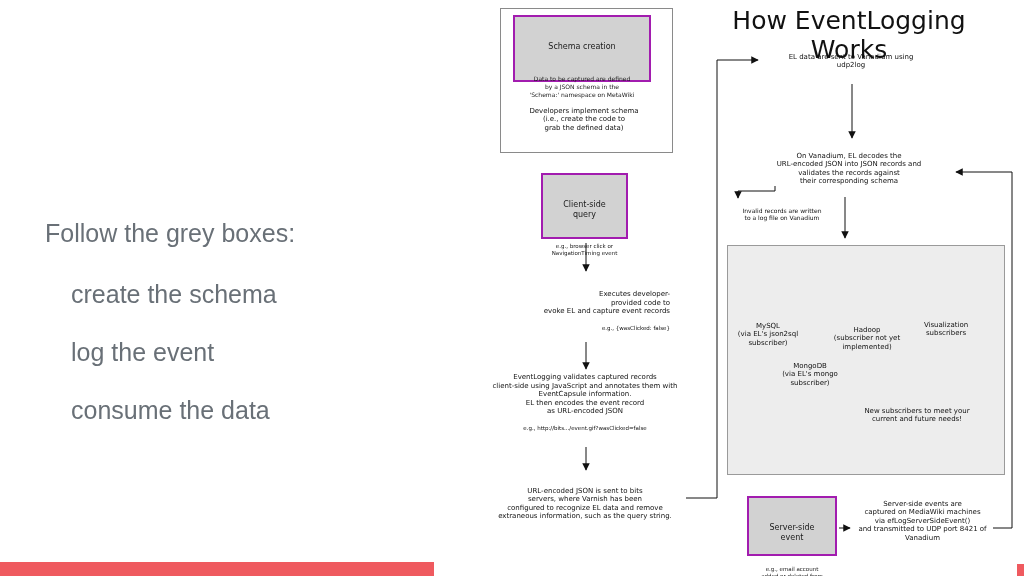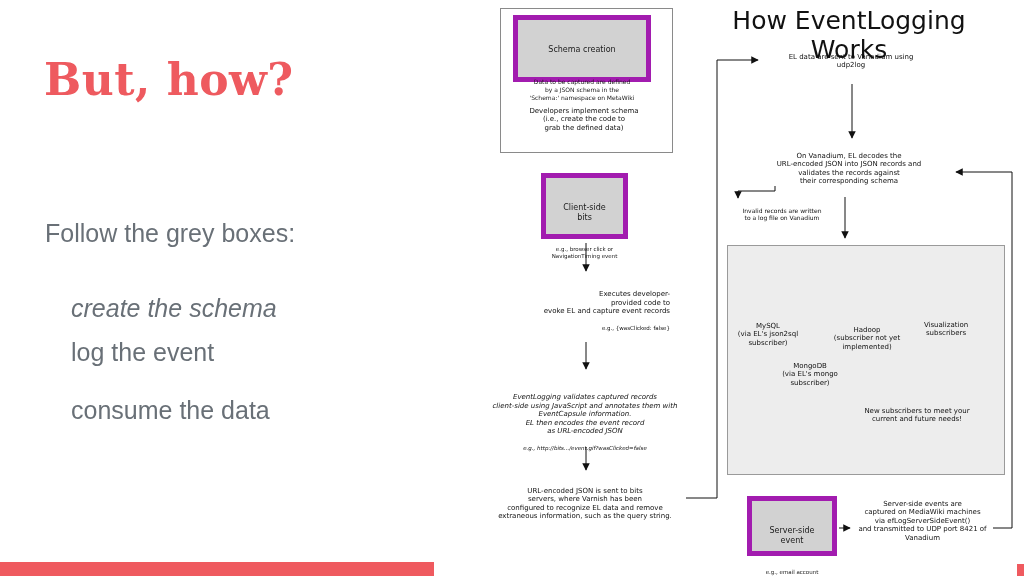--- a/index.html
+++ b/index.html
@@ -5,46 +5,45 @@
   html,body{margin:0;padding:0;background:#fff;}
   .slide{position:relative;width:1024px;height:576px;background:#ffffff;overflow:hidden;
          font-family:"DejaVu Sans",sans-serif;color:#1a1a1a;}
   
   .slide-title{position:absolute;left:44px;top:54px;font-family:"DejaVu Serif",serif;
                font-weight:bold;font-size:44px;color:#ee5a5f;letter-spacing:0.5px;}
   .slide-sub{position:absolute;left:45px;top:219px;font-family:"Liberation Sans",sans-serif;
              font-size:25px;color:#697077;}
   .bullet{position:absolute;left:71px;font-family:"Liberation Sans",sans-serif;
           font-size:25px;color:#697077;}
-  .b0{top:294px;font-style:italic;}.b1{top:338px;}.b2{top:396px;}
+  .b0{top:280px;}.b1{top:338px;}.b2{top:396px;}
   
   .diagram-title{position:absolute;left:693px;top:6px;width:312px;text-align:center;
                  font-size:25px;color:#111;}
-  .gbox{position:absolute;background:#d2d2d2;border:5px solid #a21caf;text-align:center;
+  .gbox{position:absolute;background:#d2d2d2;border:2px solid #a21caf;text-align:center;
         white-space:pre-line;box-sizing:border-box;}
   .gbox .t{font-size:8px;line-height:1.25;padding-top:6px;white-space:pre-line;}
   .gbox .b{font-size:6px;line-height:1.3;margin-top:4px;white-space:pre-line;}
   .gbox .b.xs{font-size:5.5px;}
   .obox{position:absolute;border:1px solid #8a8a8a;background:#fff;box-sizing:border-box;}
   .zbox{position:absolute;border:1px solid #9a9a9a;background:#ededed;box-sizing:border-box;}
   .node{position:absolute;font-size:7px;line-height:1.2;text-align:center;
         white-space:pre-line;color:#111;}
   .node .ex{font-size:5.5px;line-height:1.25;margin-top:1px;white-space:pre-line;}
   .node.left{text-align:left;}
   .node.xs{font-size:6px;}
   svg.wires{position:absolute;left:0;top:0;pointer-events:none;}
   .pbar{position:absolute;left:0;top:562px;width:434px;height:14px;background:#ef5a5f;}
   .pend{position:absolute;left:1017px;top:564px;width:7px;height:12px;background:#ef5a5f;}
 </style>
 </head>
 <body>
 
 <div class="slide">
 
-  <div class="slide-title">But, how?</div>
   <div class="slide-sub">Follow the grey boxes:</div>
   <div class="bullet b0">create the schema</div>
   <div class="bullet b2">consume the data</div>
   <div class="bullet b1">log the event</div>
 
   <svg class="wires" width="1024" height="576">
     <defs>
       <marker id="ah" viewBox="0 0 10 10" refX="9" refY="5" markerWidth="7.5" markerHeight="7.5" orient="auto-start-reverse">
         <path d="M0,0 L10,5 L0,10 z" fill="#111"></path>
       </marker>
@@ -76,33 +75,33 @@
     <div class="b">Data to be captured are defined
 by a JSON schema in the
 'Schema:' namespace on MetaWiki</div>
   </div>
   <div class="node" style="left:504px;top:107px;width:160px;">Developers implement schema
 (i.e., create the code to
 grab the defined data)</div>
 
   <div class="gbox" style="left:541px;top:173px;width:87px;height:66px;">
     <div class="t">Client-side
-bits</div>
+query</div>
     <div class="b xs">e.g., browser click or
 NavigationTiming event</div>
   </div>
 
   <div class="node" style="left:500px;top:282px;width:170px;text-align:right;">
     <div>Executes developer-
 provided code to
 evoke EL and capture event records</div>
     <div class="ex">e.g., {wasClicked: false}</div>
   </div>
 
-  <div class="node" style="left:470px;top:385px;width:230px;font-style:italic;">
+  <div class="node" style="left:470px;top:365px;width:230px;">
     <div>EventLogging validates captured records
 client-side using JavaScript and annotates them with
 EventCapsule information.
 EL then encodes the event record
 as URL-encoded JSON</div>
     <div class="ex">e.g., http://bits.../event.gif?wasClicked=false</div>
   </div>
 
   <div class="node" style="left:470px;top:487px;width:230px;">URL-encoded JSON is sent to bits
 servers, where Varnish has been

